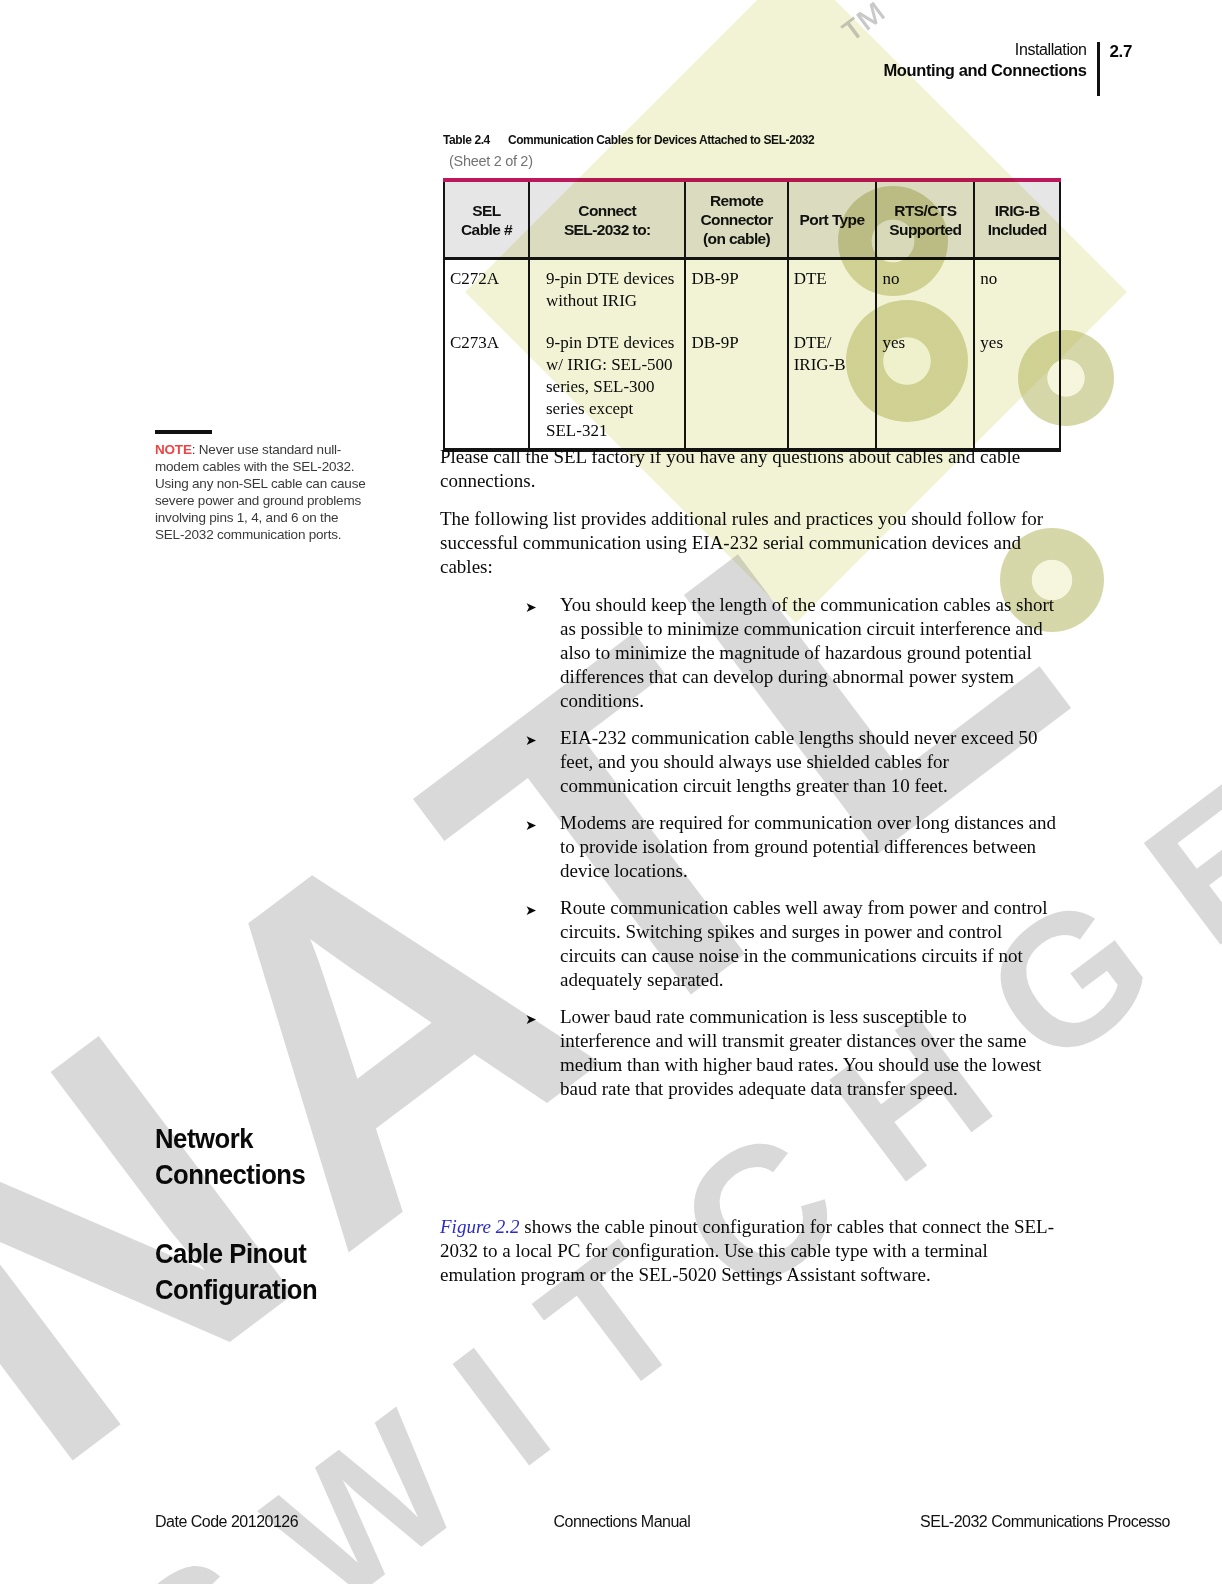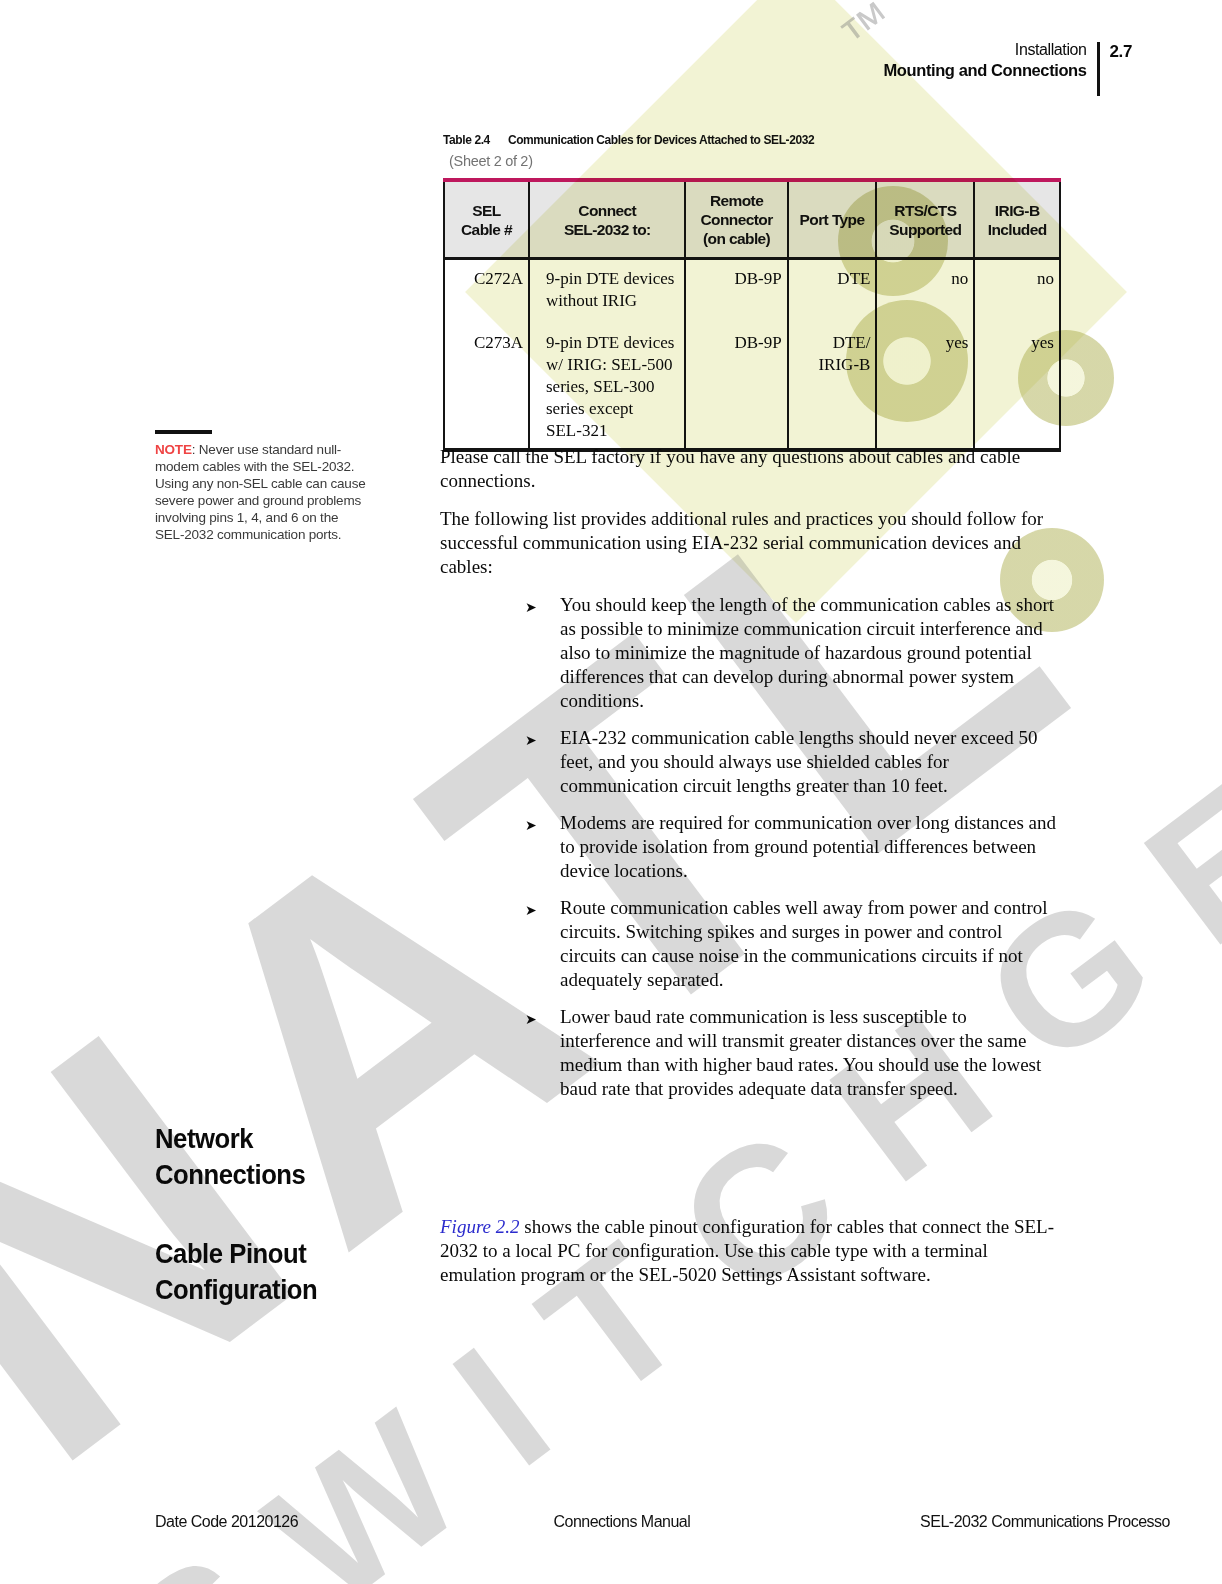--- a/index.html
+++ b/index.html
@@ -26,21 +26,21 @@
     border-top:4px solid #be185d; border-bottom:4px solid #141414; }
   table.cables th, table.cables td { border-left:2px solid #141414; border-right:2px solid #141414; white-space:pre-line; }
   table.cables thead th {
     background:#e6e6e6; border-bottom:3px solid #141414;
     font-family:"Liberation Sans", sans-serif; letter-spacing:-0.6px;
     font-weight:700; font-size:15.5px; line-height:19px;
     padding:9px 3px; text-align:center; vertical-align:middle; color:#111;
   }
   table.cables tbody td {
     font-family:"Liberation Serif", serif; font-size:17px; line-height:22px;
-    padding:8px 5px 6px; vertical-align:top; text-align:right;
+    padding:8px 5px 6px; vertical-align:top; text-align:left;
   }
   table.cables tbody td.left { text-align:left; padding-left:16px; }
   table.cables tbody tr.first td { padding-bottom:12px; }
 
   
   .note { position:absolute; left:155px; top:430px; width:212px; z-index:2;
     font-family:"Liberation Sans", sans-serif; font-size:13.5px; line-height:17px; letter-spacing:-0.2px; color:#3a3a3a; }
   .note-bar { width:57px; height:4px; background:#111; margin-bottom:7px; }
   .note-label { font-weight:700; color:#ef4444; }
 

